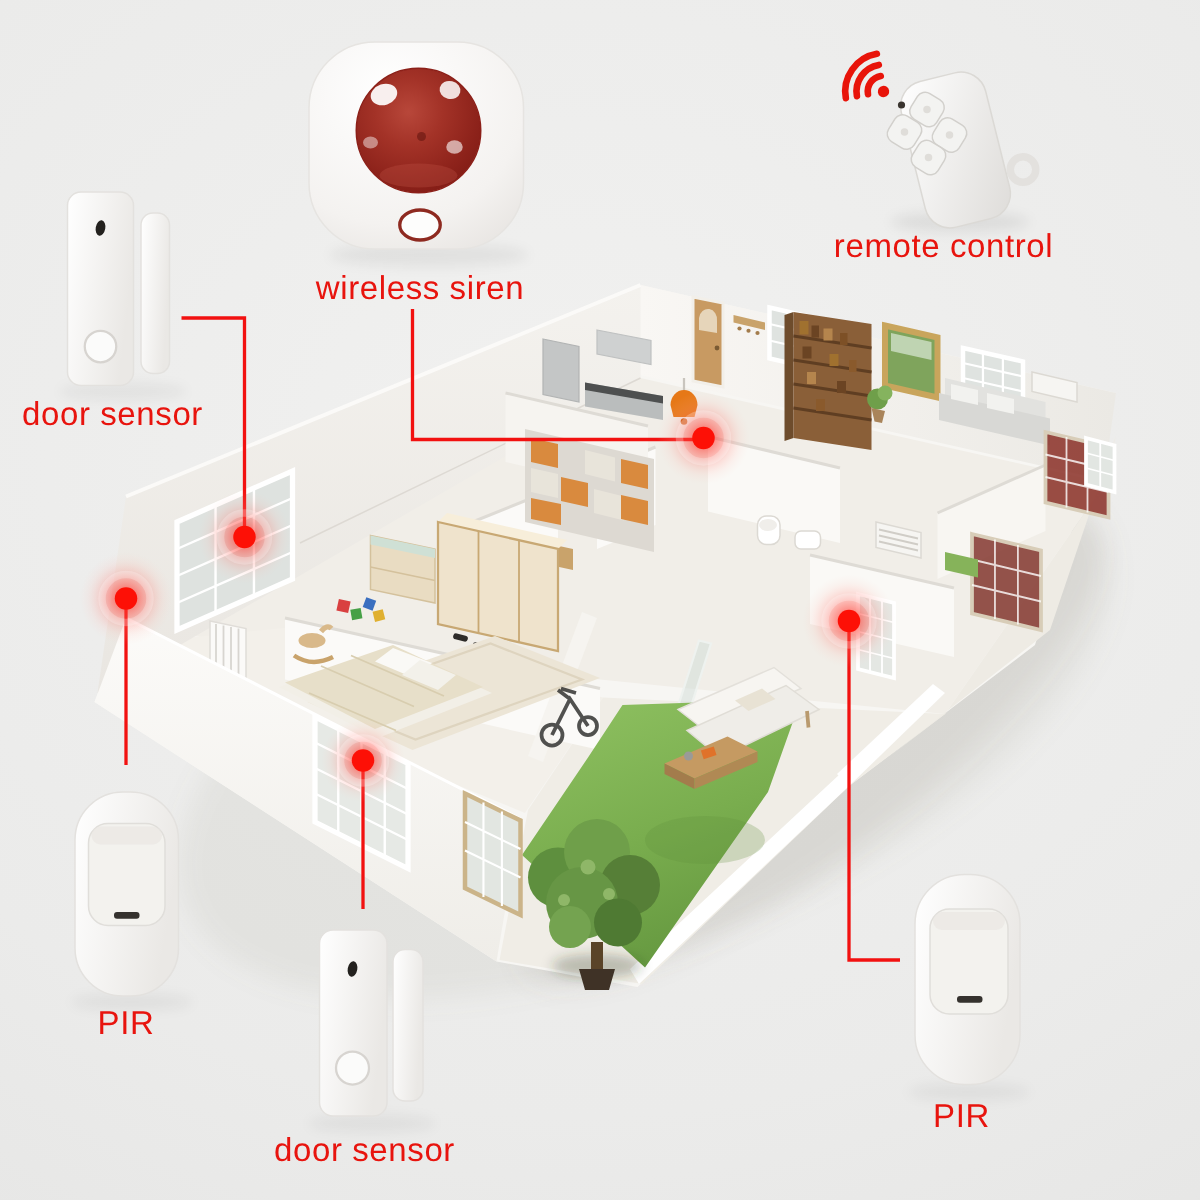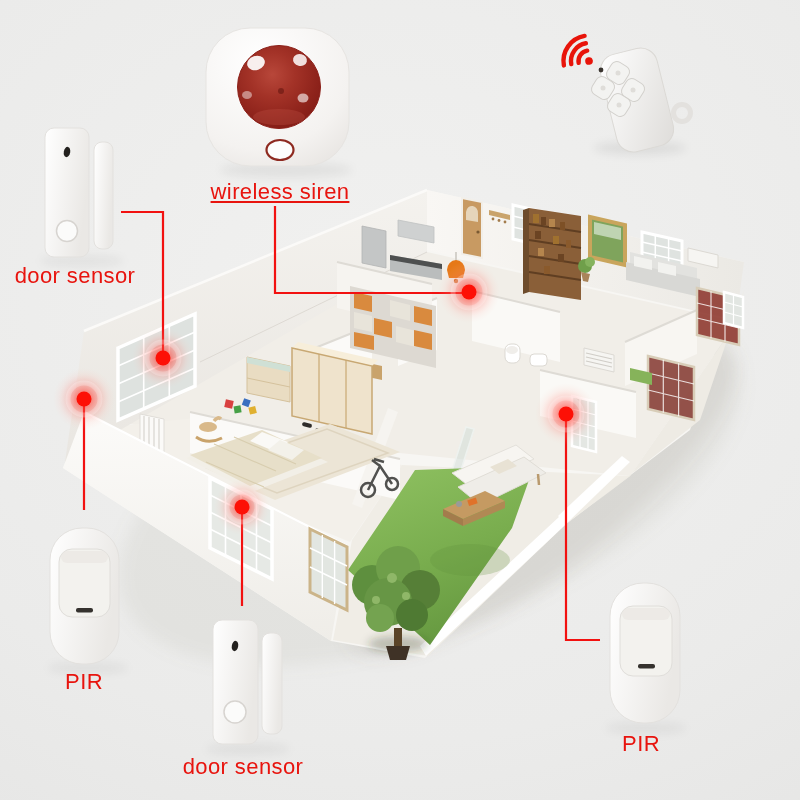--- a/index.html
+++ b/index.html
@@ -434,17 +434,18 @@
   <g>
     <ellipse cx="646" cy="728" rx="40" ry="6" fill="rgba(0,0,0,0.05)" filter="url(#b4)"></ellipse>
     <rect x="610" y="583" width="70" height="140" rx="33" fill="url(#devBody)" stroke="#e3e1de"></rect>
     <rect x="620" y="606" width="52" height="70" rx="13" fill="#f3f2ee" stroke="#e0deda"></rect>
     <rect x="622" y="608" width="48" height="12" rx="6" fill="#e9e7e2" opacity="0.7"></rect>
     <rect x="638" y="664" width="17" height="4.5" rx="2" fill="#35322e"></rect>
   </g>
 </svg>
 
 <div class="dev-label" style="left:-10px;top:264px;">door sensor</div>
-<div class="dev-label" style="left:195px;top:180px;text-decoration:underline;">wireless siren</div>
+<div class="dev-label" style="left:195px;top:180px;">wireless siren</div>
+<div class="dev-label" style="left:544px;top:152px;">remote control</div>
 <div class="dev-label" style="left:-1px;top:670px;">PIR</div>
 <div class="dev-label" style="left:158px;top:755px;">door sensor</div>
 <div class="dev-label" style="left:556px;top:732px;">PIR</div>
 </div>
 
 </body></html>

